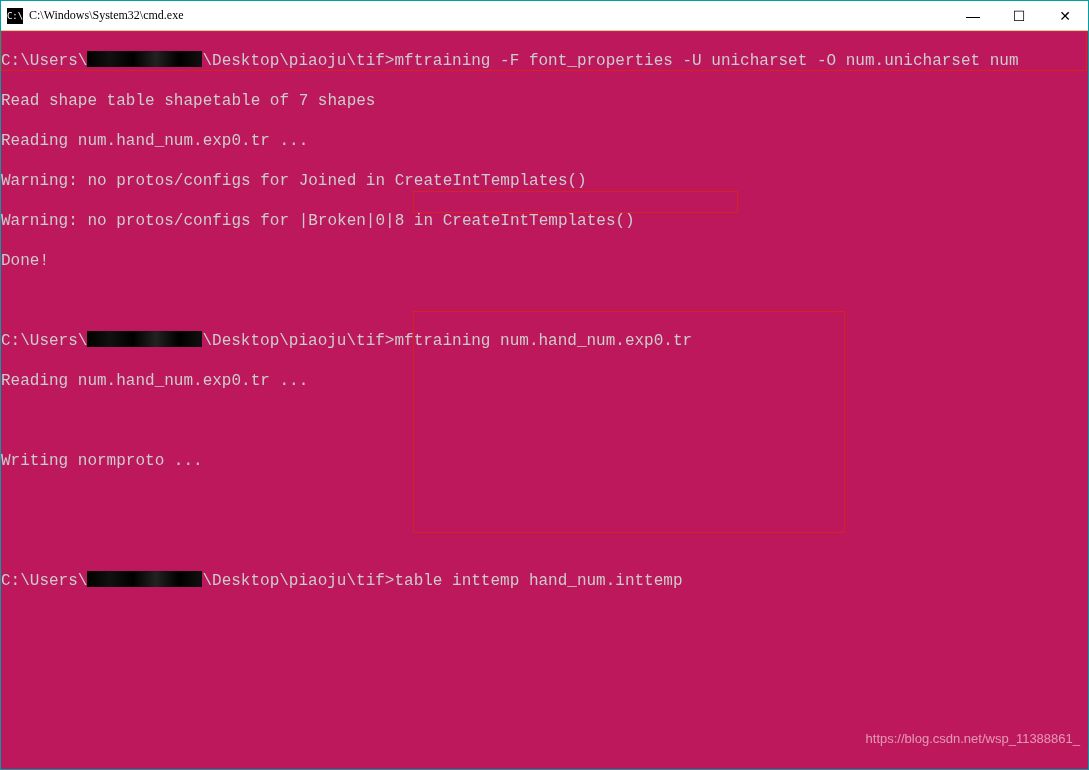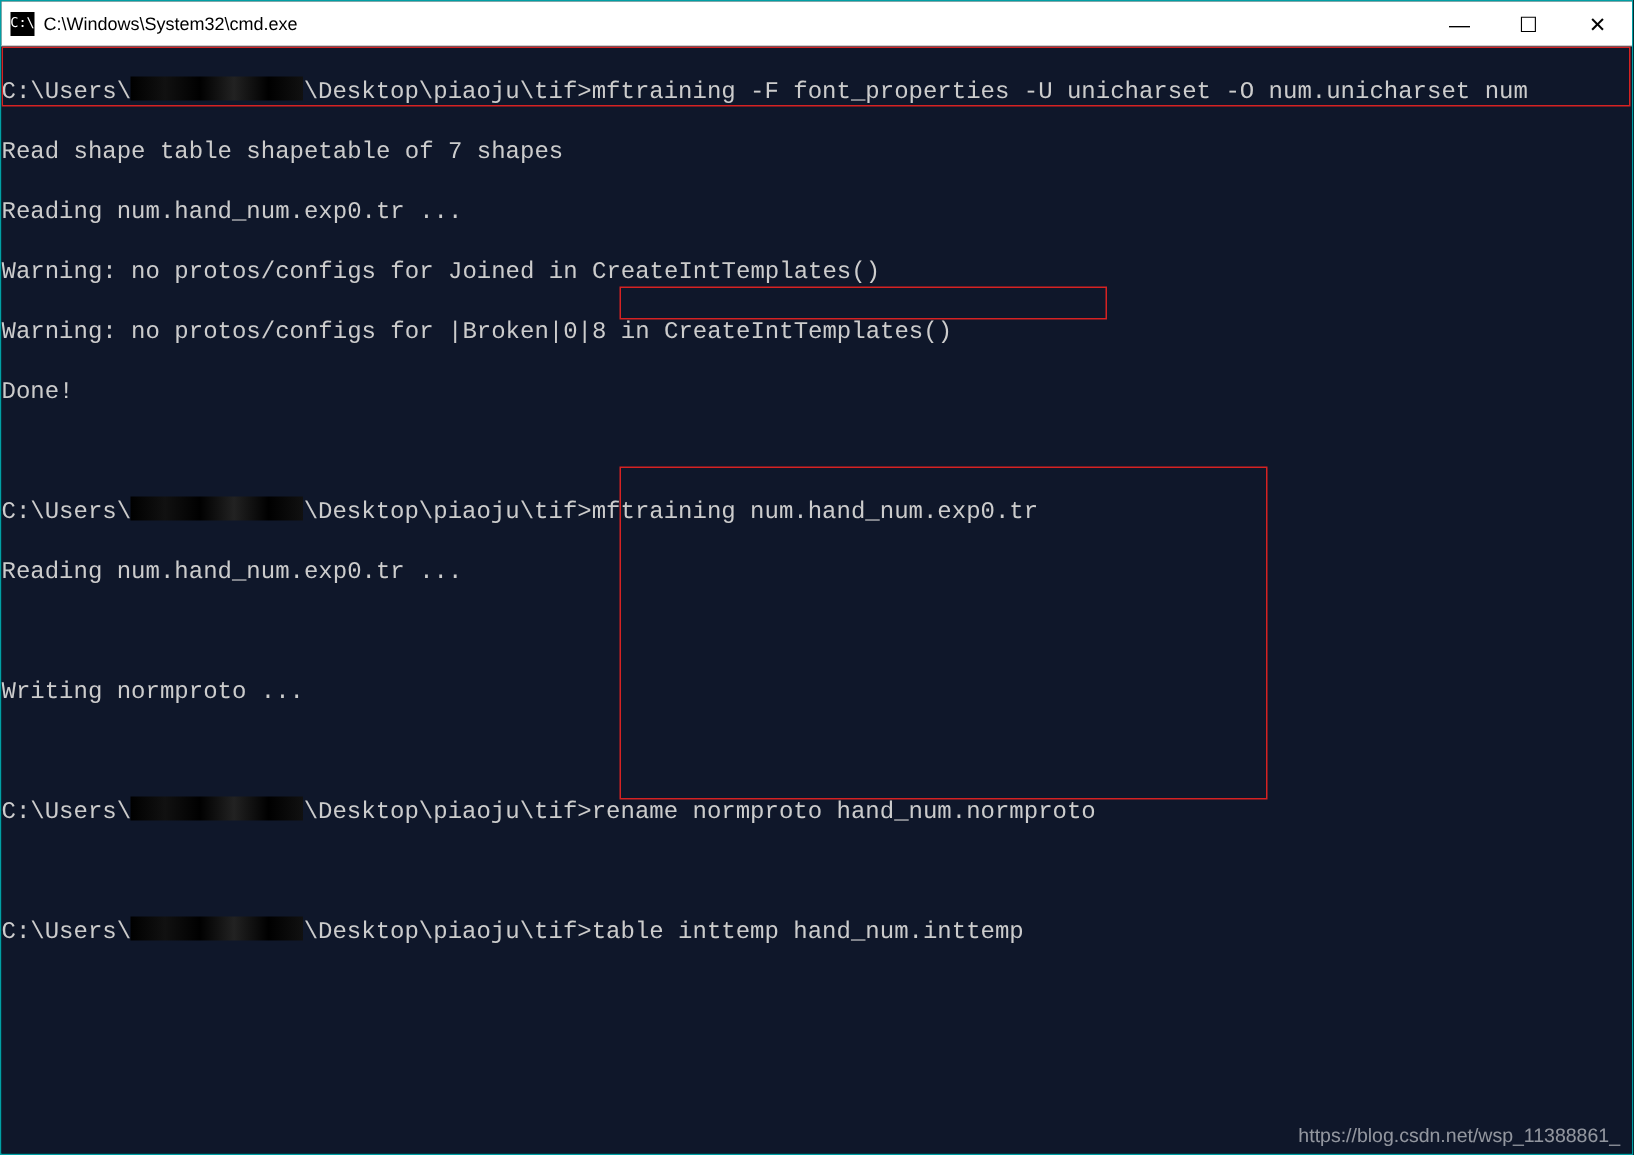--- a/index.html
+++ b/index.html
@@ -33,42 +33,42 @@
     margin-right: 6px;
     background: #000;
     display: inline-flex;
     align-items: center;
     justify-content: center;
     font-size: 9px;
     color: #fff;
     font-family: monospace;
   }
   .titlebar-text {
-    font-family: Liberation Sans, sans-serif;
+    font-family: Liberation Serif, serif;
     font-size: 12px;
     color: #000;
     flex: 1;
   }
   .win-controls {
     display: flex;
     height: 100%;
   }
   .win-btn {
     width: 46px;
     height: 100%;
     display: flex;
     align-items: center;
     justify-content: center;
     font-family: "Segoe UI", sans-serif;
     font-size: 14px;
     color: #000;
   }
   .terminal {
     flex: 1;
-    background: #0f172a;
+    background: #be185d;
     color: #ccc;
     font-size: 16px;
     line-height: 20px;
     padding: 0;
     position: relative;
     white-space: pre;
     overflow: hidden;
   }
   .term-line {
     white-space: pre;
@@ -84,21 +84,21 @@
     top: -2px;
   }
   .redbox {
     position: absolute;
     border: 1px solid #d62222;
     pointer-events: none;
   }
   .watermark {
     position: absolute;
     right: 8px;
-    bottom: 2px;
+    bottom: 20px;
     color: rgba(255,255,255,0.55);
     font-family: Arial, sans-serif;
     font-size: 13px;
     pointer-events: none;
   }
 </style>
 </head>
 <body>
 
 <div class="window">
@@ -119,21 +119,20 @@
 <div class="term-line"><span>Reading num.hand_num.exp0.tr ...</span></div>
 <div class="term-line"><span>Warning: no protos/configs for Joined in CreateIntTemplates()</span></div>
 <div class="term-line"><span>Warning: no protos/configs for |Broken|0|8 in CreateIntTemplates()</span></div>
 <div class="term-line"><span>Done!</span></div>
 <div class="term-line"></div>
 <div class="term-line"><span>C:\Users\</span><span class="redacted"></span><span>\Desktop\piaoju\tif&gt;</span><span>mftraining num.hand_num.exp0.tr</span></div>
 <div class="term-line"><span>Reading num.hand_num.exp0.tr ...</span></div>
 <div class="term-line"></div>
 <div class="term-line"><span>Writing normproto ...</span></div>
 <div class="term-line"></div>
-<div class="term-line"><span>C:\Users\</span><span class="redacted"></span><span>\Desktop\piaoju\tif&gt;</span><span>rename normproto hand_num.normproto</span></div>
 <div class="term-line"></div>
 <div class="term-line"><span>C:\Users\</span><span class="redacted"></span><span>\Desktop\piaoju\tif&gt;</span><span>table inttemp hand_num.inttemp</span></div>
 <div class="term-line"></div>
 
 
 
 
 
 
 

